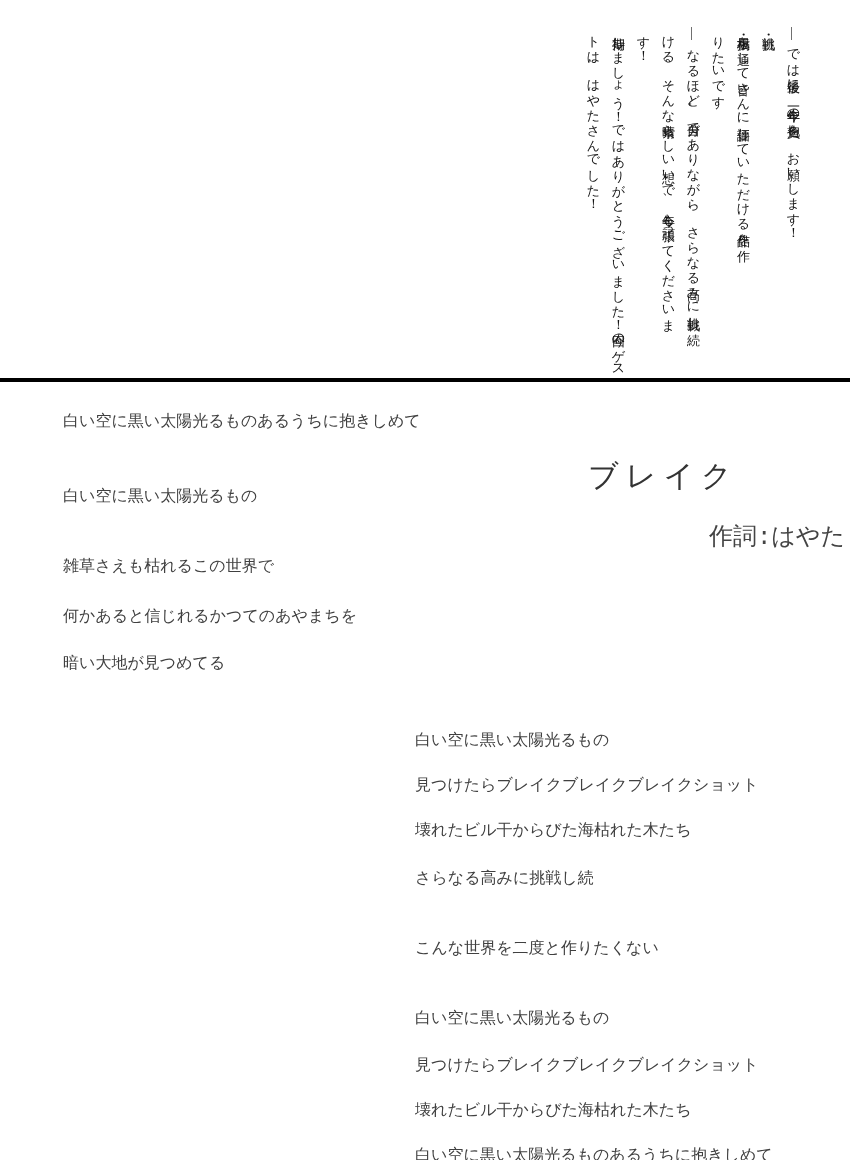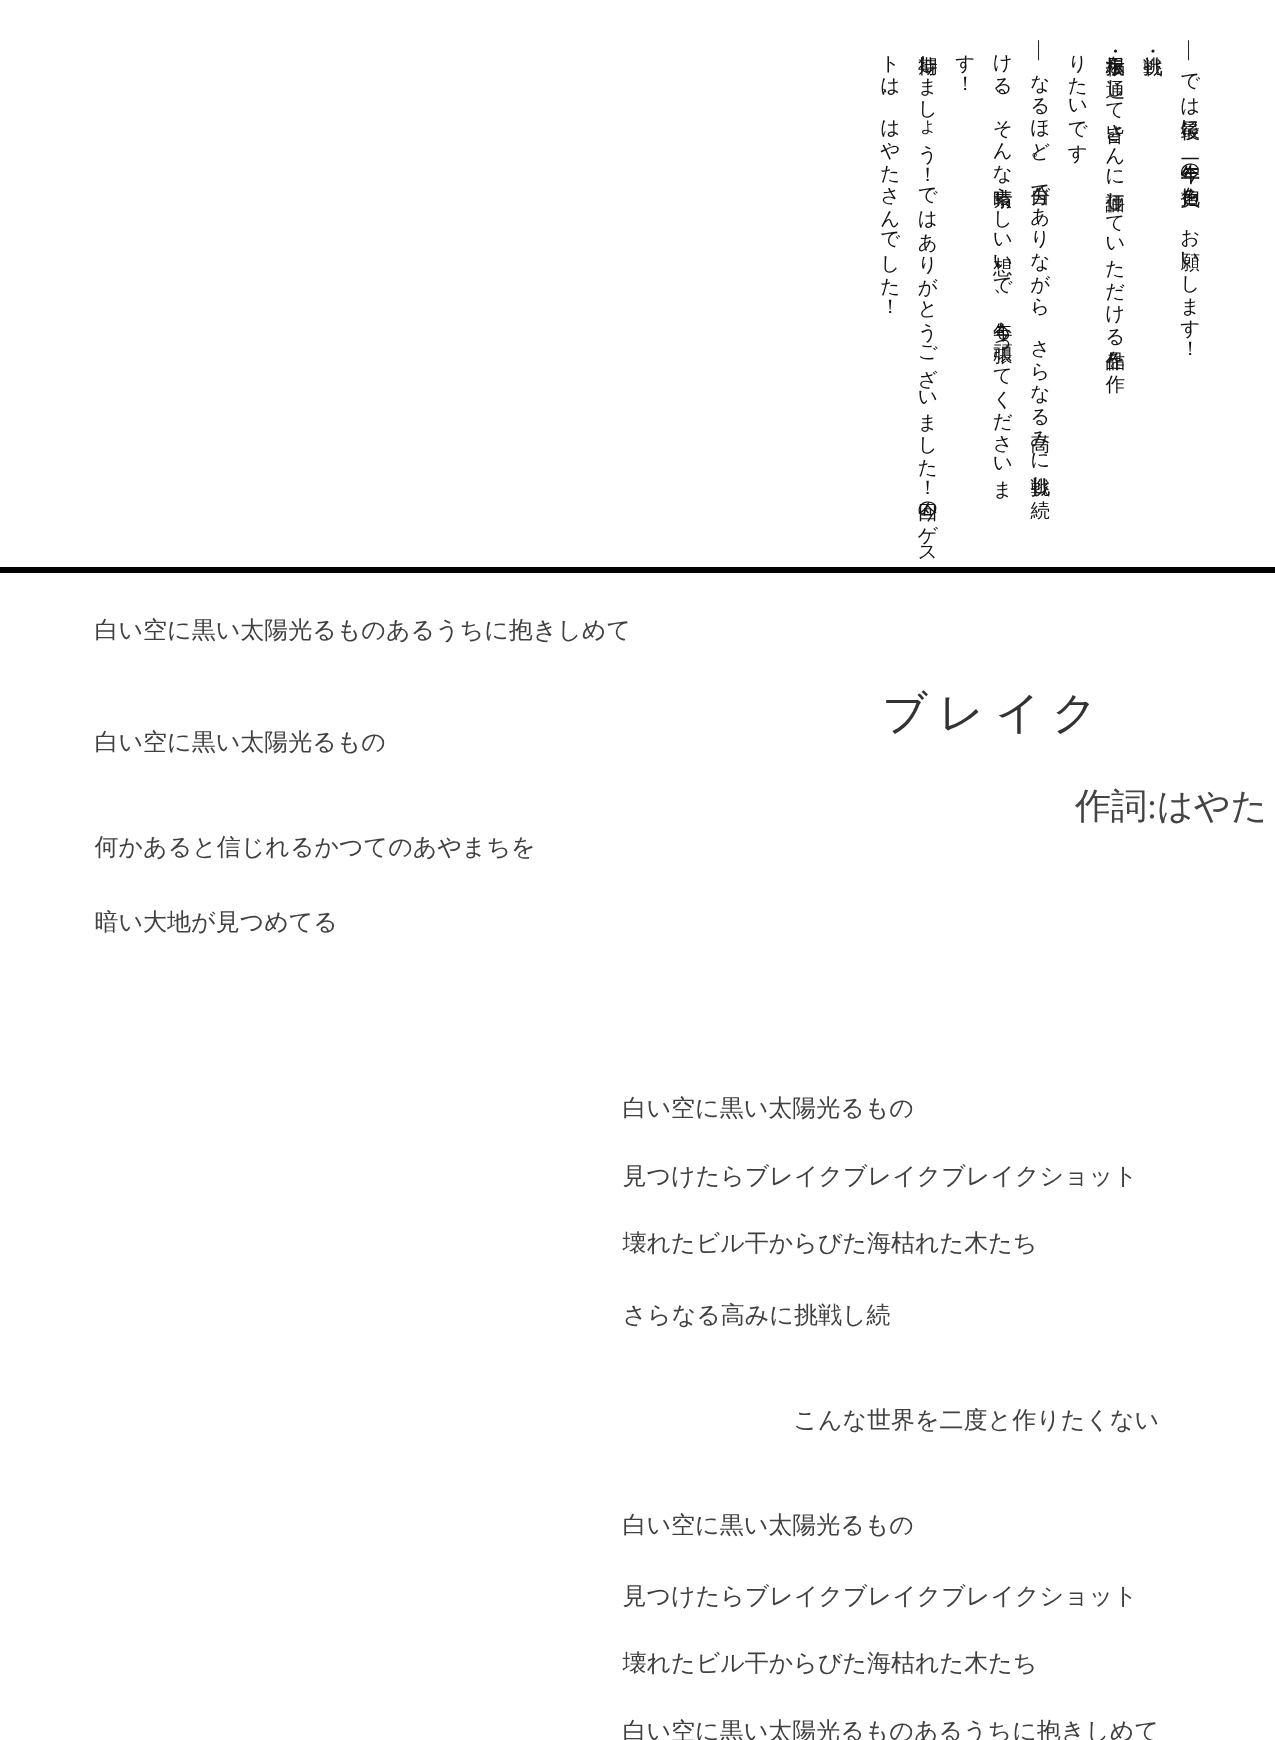--- a/index.html
+++ b/index.html
@@ -56,20 +56,21 @@
     line-height: 36px;
     color: #333333;
   }
   .credit {
     position: absolute;
     top: 523px;
     right: 5px;
     font-size: 24px;
     line-height: 30px;
     color: #444444;
+    font-family: Liberation Mono, monospace;
   }
 
   .col {
     position: absolute;
     font-size: 16px;
     color: #404040;
   }
   .col p {
     margin: 0;
     line-height: 20px;
@@ -82,21 +83,21 @@
   .col.left  p:nth-of-type(2) { margin-top: 55px; }
   .col.left  p:nth-of-type(3) { margin-top: 50px; }
   .col.left  p:nth-of-type(4) { margin-top: 30px; }
   .col.left  p:nth-of-type(5) { margin-top: 27px; }
   .col.left  p:nth-of-type(6) { margin-top: 25px; }
   .col.left  p:nth-of-type(7) { margin-top: 42px; }
 
   .col.right p:nth-of-type(2) { margin-top: 25px; }
   .col.right p:nth-of-type(3) { margin-top: 25px; }
   .col.right p:nth-of-type(4) { margin-top: 28px; }
-  .col.right p:nth-of-type(5) { margin-top: 50px; text-align: right; }
+  .col.right p:nth-of-type(5) { margin-top: 50px; }
   .col.right p:nth-of-type(6) { margin-top: 50px; }
   .col.right p:nth-of-type(7) { margin-top: 27px; }
   .col.right p:nth-of-type(8) { margin-top: 25px; }
   .col.right p:nth-of-type(9) { margin-top: 25px; }
 </style>
 </head>
 <body>
 
 <div class="page">
 
@@ -115,20 +116,21 @@
   <div class="divider"></div>
 
   <section>
     <h1 class="title">ブレイク</h1>
 
     <div class="credit">作詞:はやた</div>
 
     <div class="col left">
       <p>白い空に黒い太陽光るものあるうちに抱きしめて</p>
       <p>白い空に黒い太陽光るもの</p>
+      <p>雑草さえも枯れるこの世界で</p>
       <p>何かあると信じれるかつてのあやまちを</p>
       <p>暗い大地が見つめてる</p>
     </div>
 
     <div class="col right">
       <p>白い空に黒い太陽光るもの</p>
       <p>見つけたらブレイクブレイクブレイクショット</p>
       <p>壊れたビル干からびた海枯れた木たち</p>
       <p>さらなる高みに挑戦し続</p>
       <p>こんな世界を二度と作りたくない</p>

